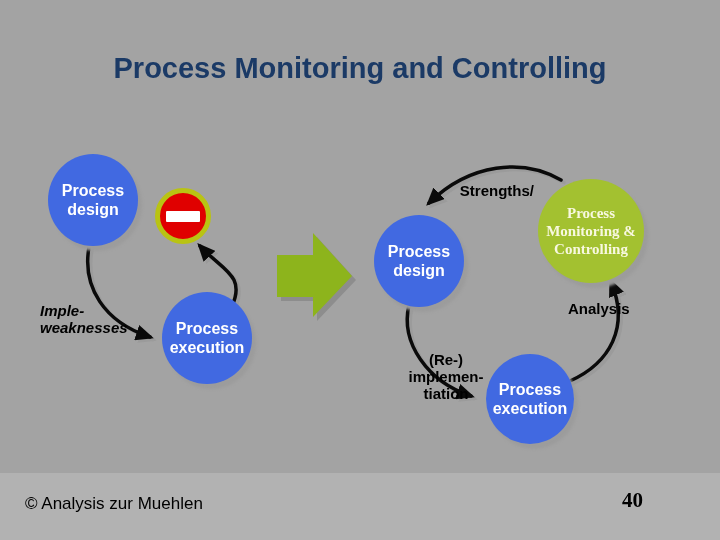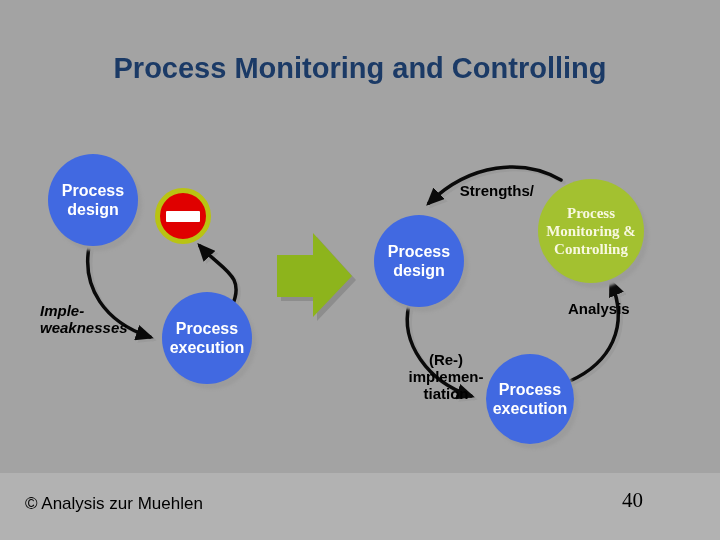--- a/index.html
+++ b/index.html
@@ -76,20 +76,21 @@
     left: 25px; top: 21px;
     font-size: 17px;
     color: #000000;
   }
   .page-number {
     position: absolute;
     left: 622px; top: 15px;
     font-family: "Liberation Serif", serif;
     font-size: 21px;
     color: #000000;
+    font-weight: bold;
   }
 </style>
 </head>
 <body>
 
 <div class="slide">
 
   <div class="title">Process Monitoring and Controlling</div>
 
   <svg class="arrow-layer" width="720" height="540" viewBox="0 0 720 540" xmlns="http://www.w3.org/2000/svg">

